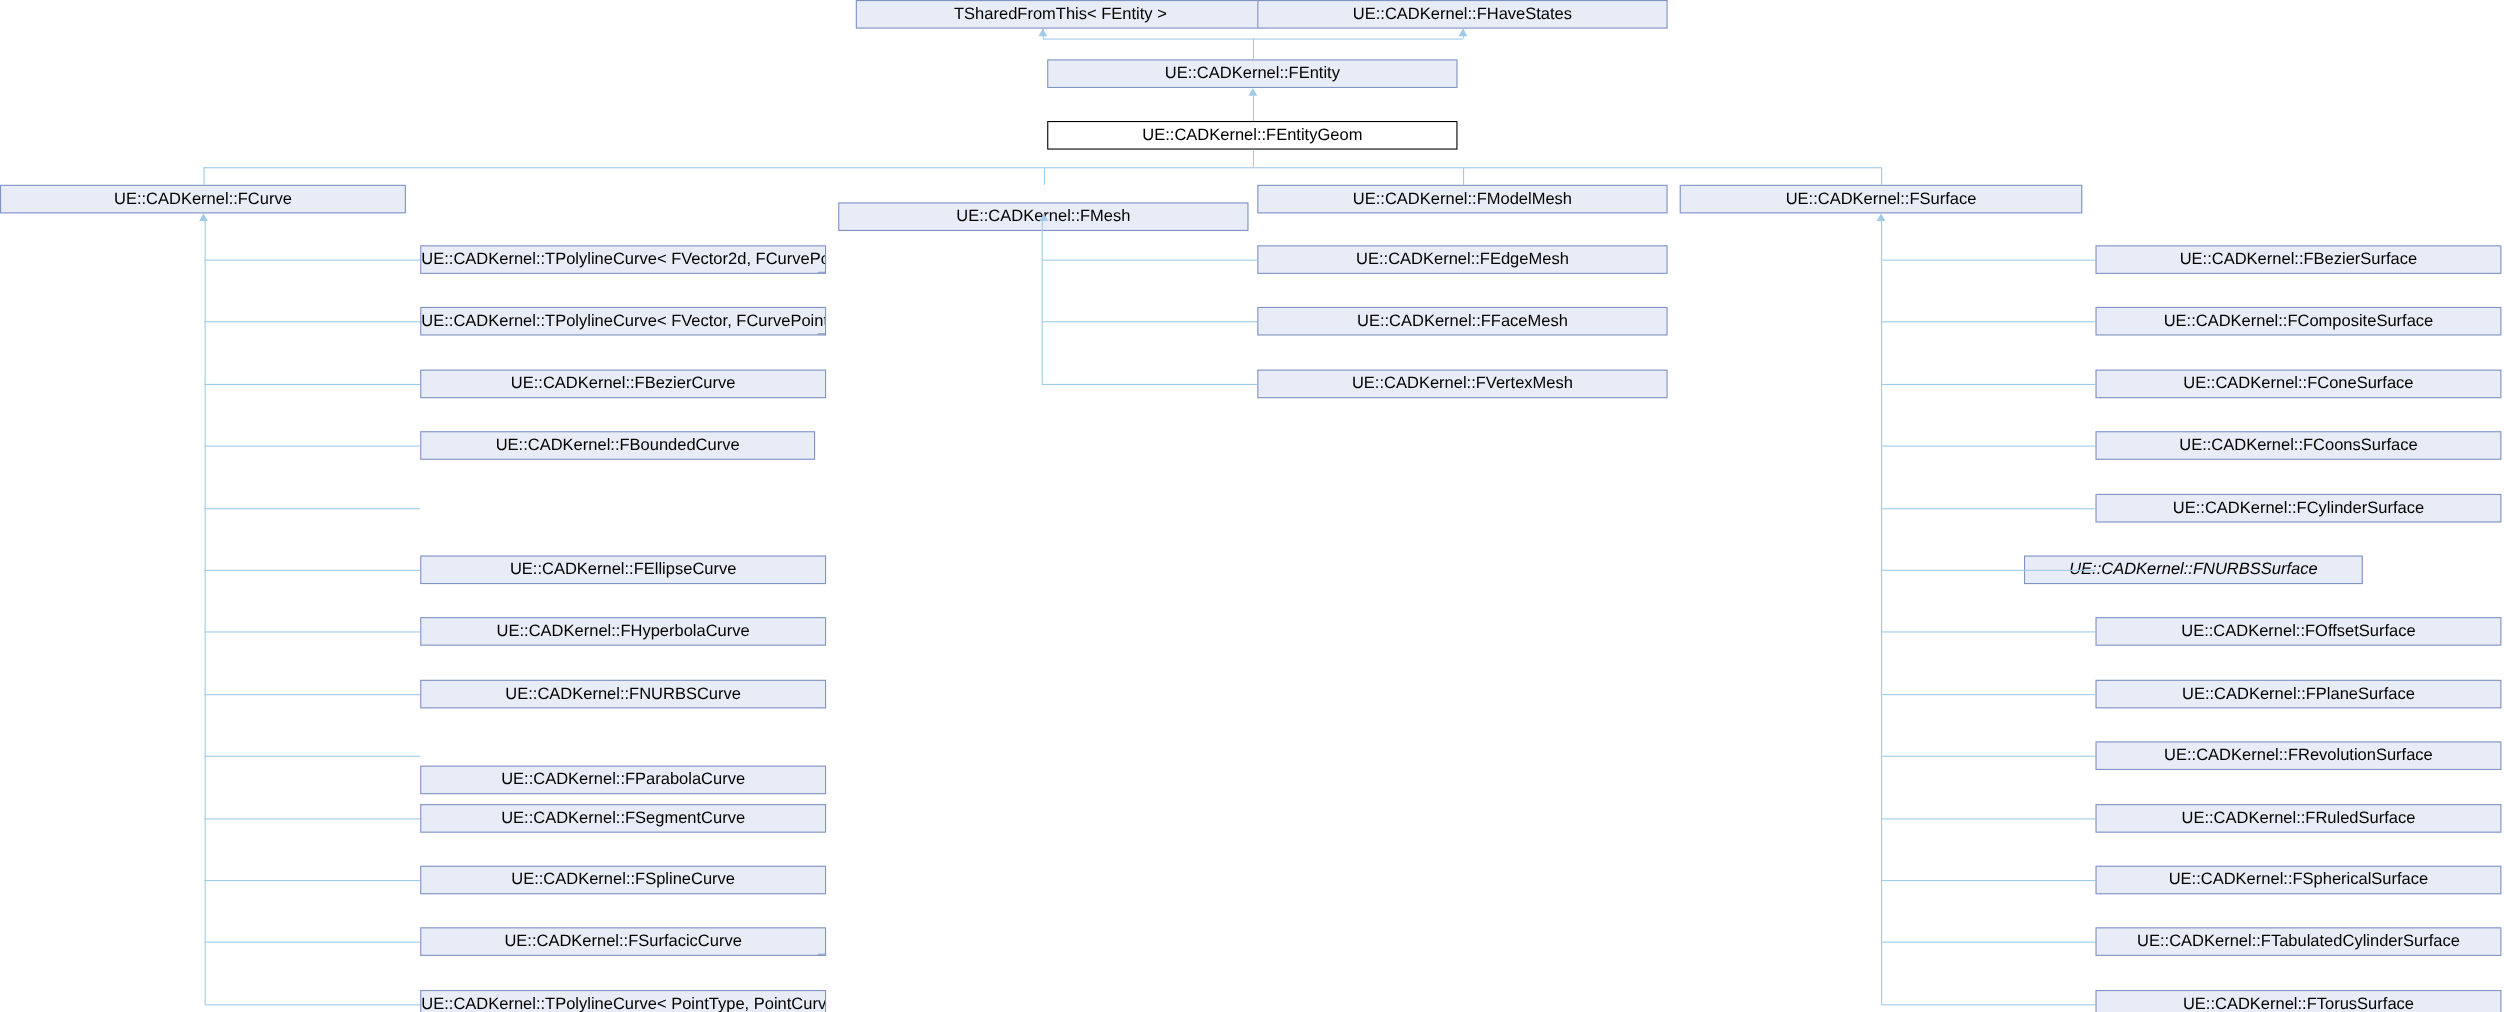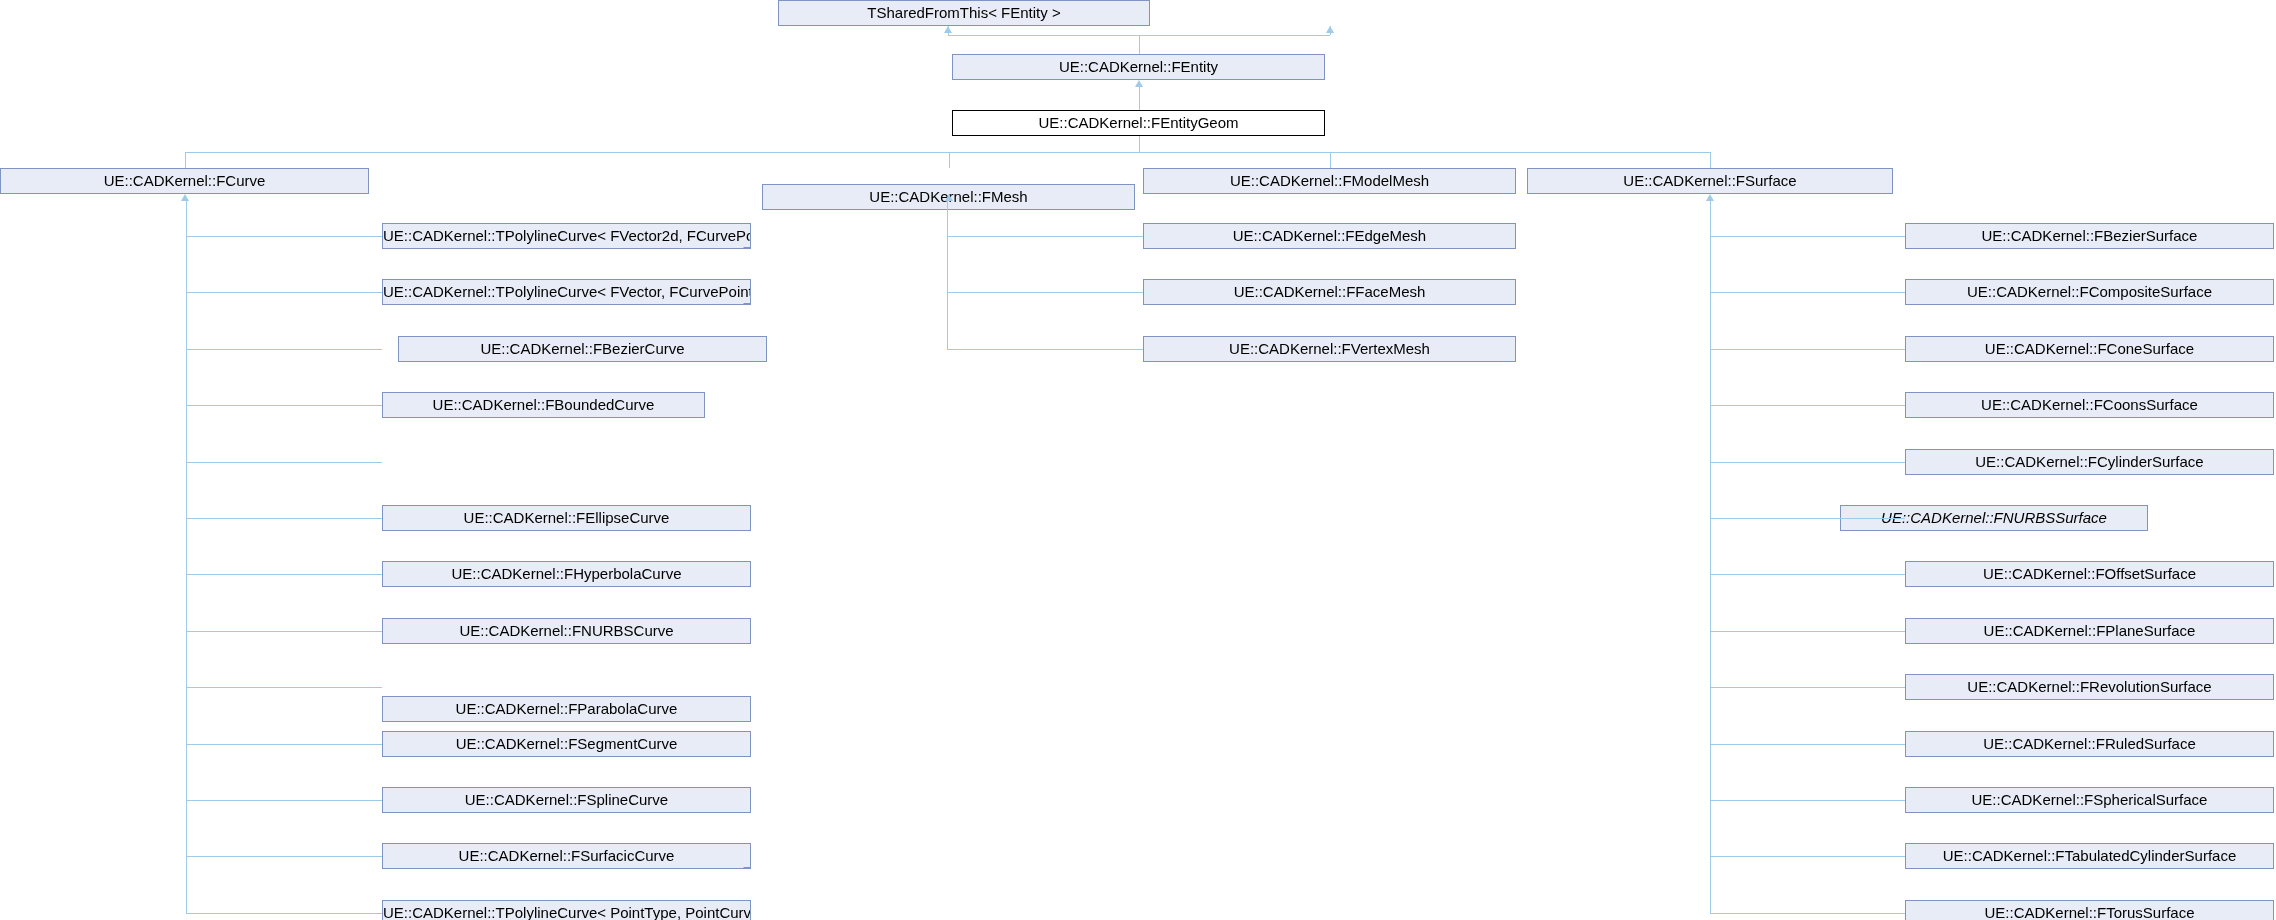--- a/index.html
+++ b/index.html
@@ -79,20 +79,21 @@
     border-right: 4px solid transparent;
     border-bottom: 7px solid #9fcbe8;
   }
 </style>
 </head>
 <body>
 
 <div id="diagram">
 
 <div class="node" style="left: 778px; top: 0px; width: 372px;">TSharedFromThis&lt; FEntity &gt;</div>
+    <div class="node" style="left: 1143px; top: 0px; width: 373px;">UE::CADKernel::FHaveStates</div>
     <div class="node" style="left: 952px; top: 54px; width: 373px;">UE::CADKernel::FEntity</div>
     <div class="node current" style="left: 952px; top: 110px; width: 373px;">UE::CADKernel::FEntityGeom</div>
     <div class="vline" style="left: 948px; top: 26px; height: 9px;"></div>
     <div class="arrow-up" style="left: 944px; top: 26px;"></div>
     <div class="hline" style="left: 948px; top: 35px; width: 191px;"></div>
     <div class="vline" style="left: 1330px; top: 26px; height: 9px;"></div>
     <div class="arrow-up" style="left: 1326px; top: 26px;"></div>
     <div class="hline" style="left: 1139px; top: 35px; width: 191px;"></div>
     <div class="vline" style="left: 1139px; top: 35px; height: 19px;"></div>
     <div class="arrow-up" style="left: 1135px; top: 80px;"></div>
@@ -101,23 +102,23 @@
     <div class="hline" style="left: 185px; top: 152px; width: 1525px;"></div>
     <div class="node" style="left: 0px; top: 168px; width: 369px;">UE::CADKernel::FCurve</div>
     <div class="vline" style="left: 185px; top: 152px; height: 16px;"></div>
     <div class="arrow-up" style="left: 181px; top: 194px;"></div>
     <div class="hline" style="left: 185px; top: 200px; width: 1px;"></div>
     <div class="vline" style="left: 186px; top: 200px; height: 713px;"></div>
     <div class="node tmpl" style="left: 382px; top: 223px; width: 369px;">UE::CADKernel::TPolylineCurve&lt; FVector2d, FCurvePoint2D &gt;</div>
     <div class="hline" style="left: 186px; top: 236px; width: 196px;"></div>
     <div class="node tmpl" style="left: 382px; top: 279px; width: 369px;">UE::CADKernel::TPolylineCurve&lt; FVector, FCurvePoint &gt;</div>
     <div class="hline" style="left: 186px; top: 292px; width: 196px;"></div>
-    <div class="node" style="left: 382px; top: 336px; width: 369px; margin-left: 16px;">UE::CADKernel::FBezierCurve</div>
+    <div class="node" style="left: 382px; top: 336px; width: 369px;">UE::CADKernel::FBezierCurve</div>
     <div class="hline" style="left: 186px; top: 349px; width: 196px;"></div>
-    <div class="node" style="left: 382px; top: 392px; width: 323px;">UE::CADKernel::FBoundedCurve</div>
+    <div class="node" style="left: 382px; top: 392px; width: 359px;">UE::CADKernel::FBoundedCurve</div>
     <div class="hline" style="left: 186px; top: 405px; width: 196px;"></div>
     <div class="hline" style="left: 186px; top: 462px; width: 196px;"></div>
     <div class="node" style="left: 382px; top: 505px; width: 369px;">UE::CADKernel::FEllipseCurve</div>
     <div class="hline" style="left: 186px; top: 518px; width: 196px;"></div>
     <div class="node" style="left: 382px; top: 561px; width: 369px;">UE::CADKernel::FHyperbolaCurve</div>
     <div class="hline" style="left: 186px; top: 574px; width: 196px;"></div>
     <div class="node" style="left: 382px; top: 618px; width: 369px;">UE::CADKernel::FNURBSCurve</div>
     <div class="hline" style="left: 186px; top: 631px; width: 196px;"></div>
     <div class="node" style="left: 382px; top: 696px; width: 369px;">UE::CADKernel::FParabolaCurve</div>
     <div class="hline" style="left: 186px; top: 687px; width: 196px;"></div>

